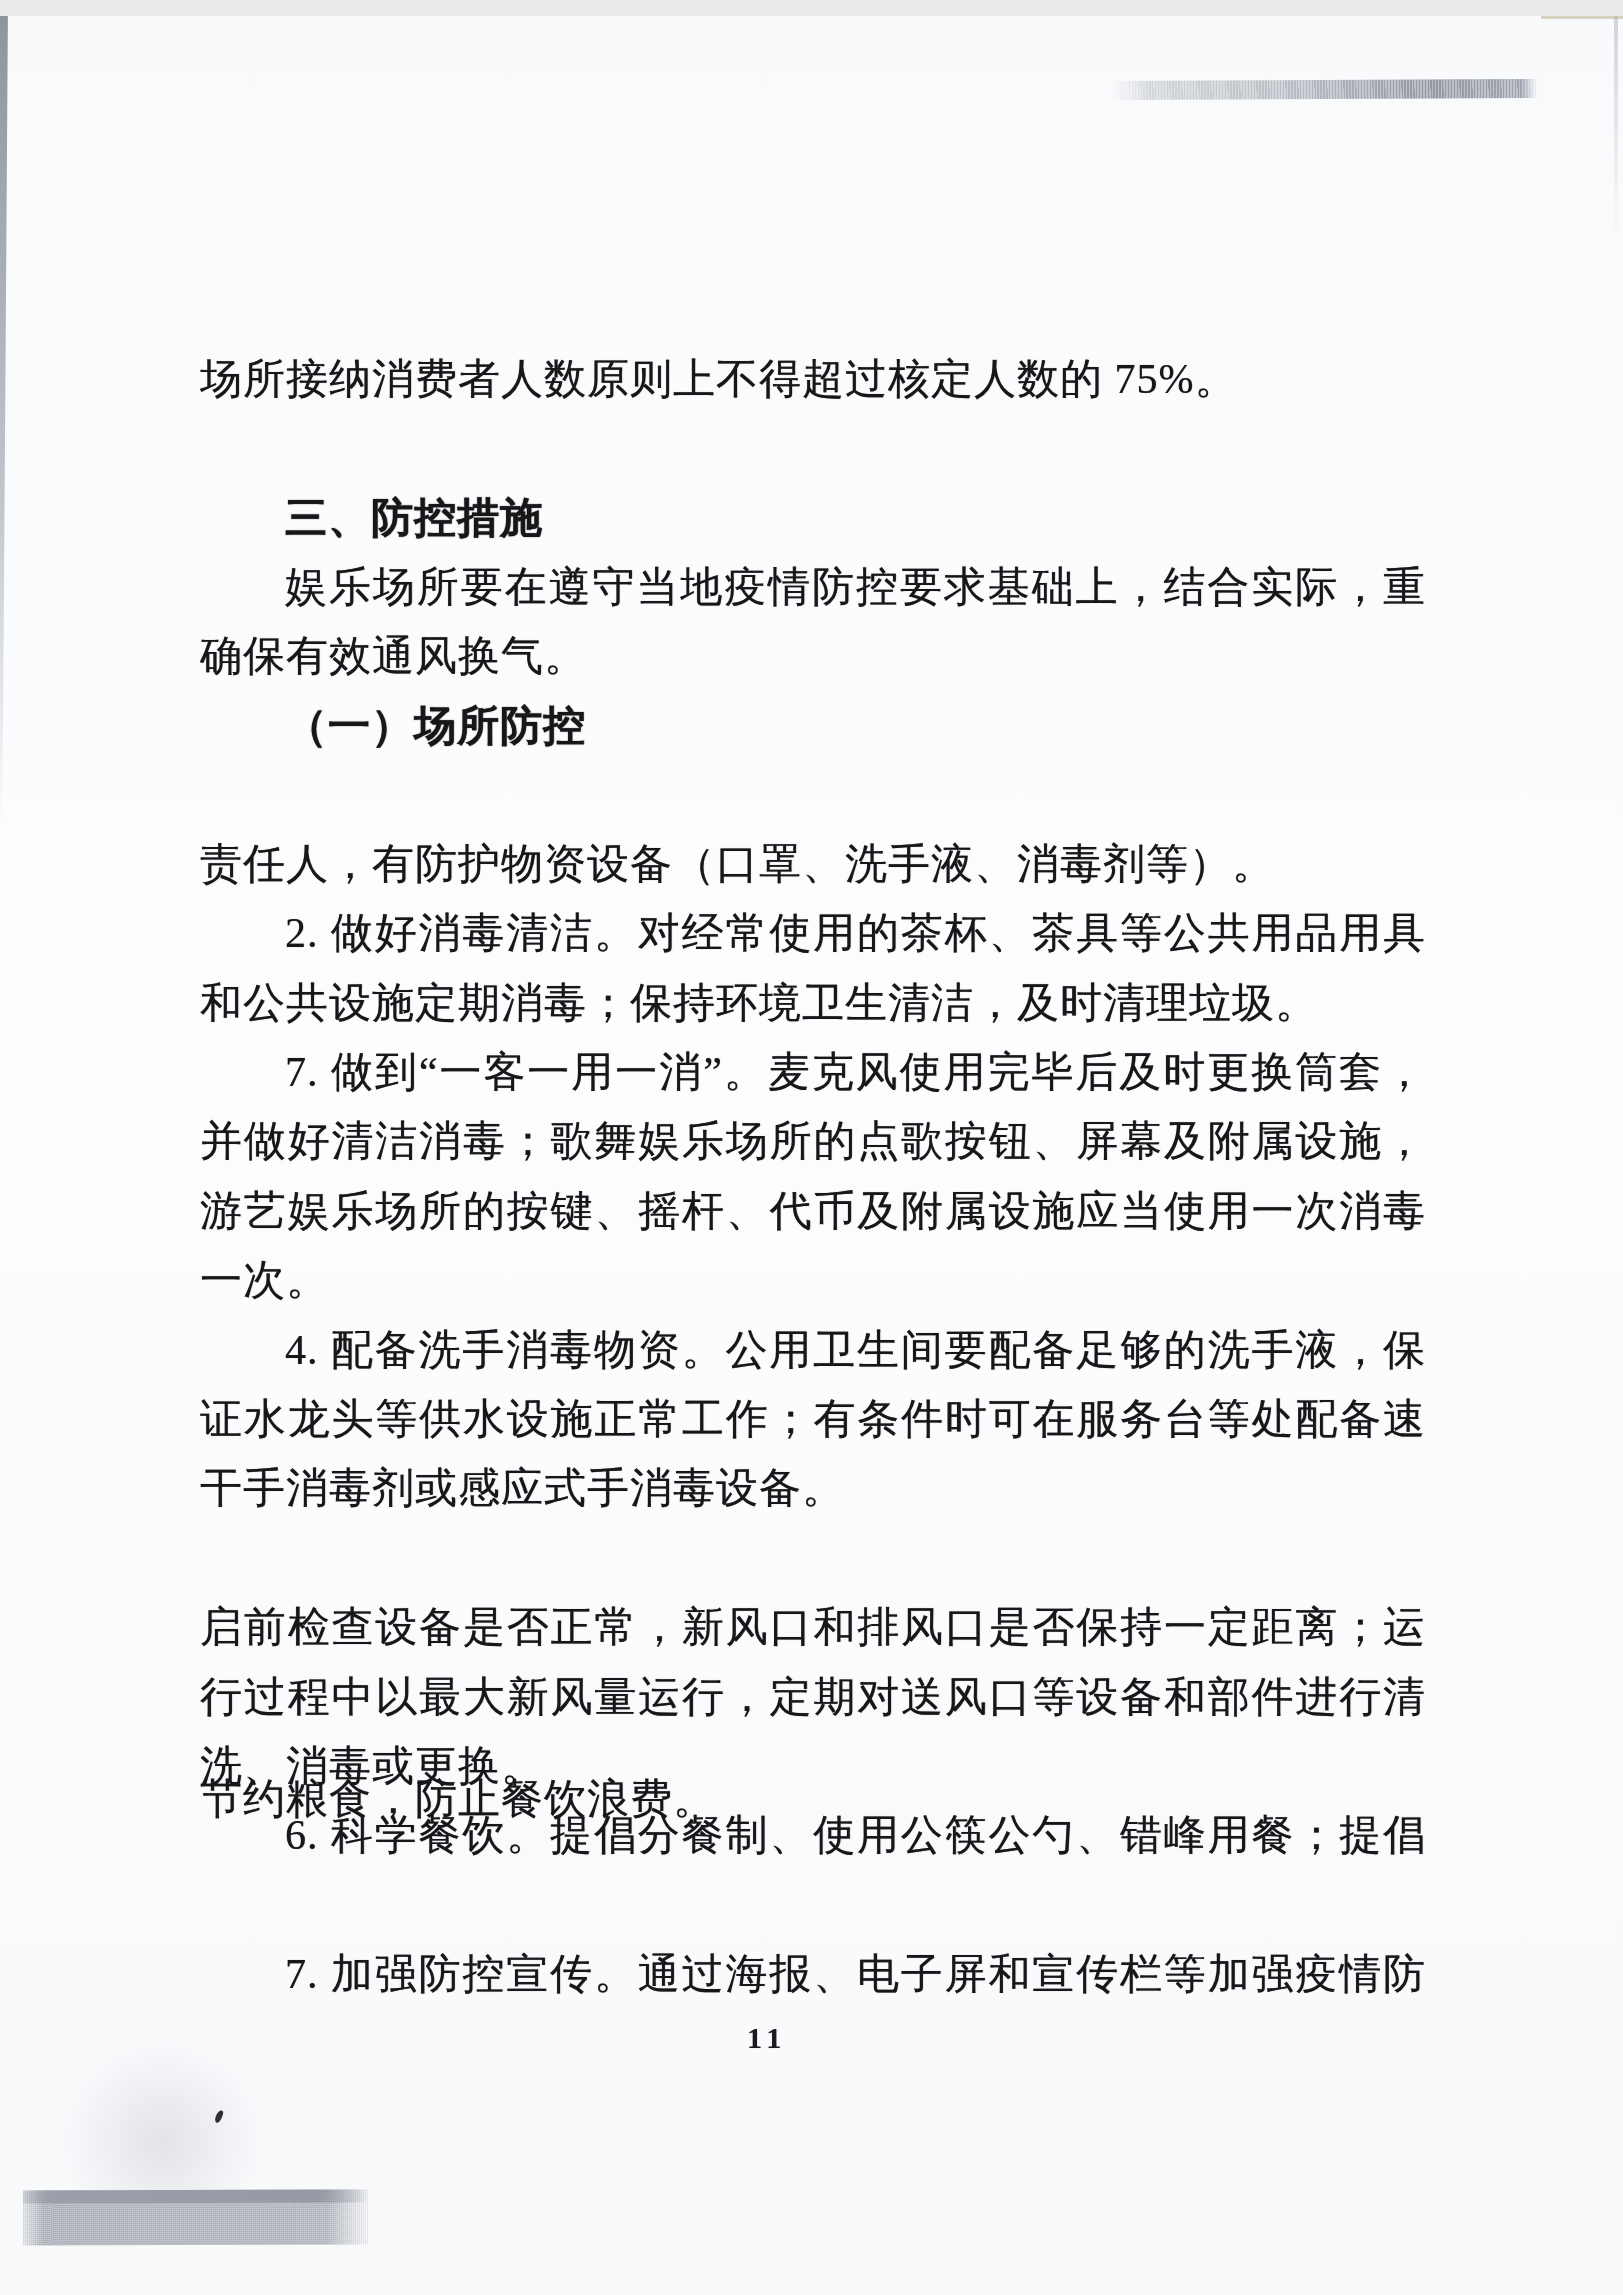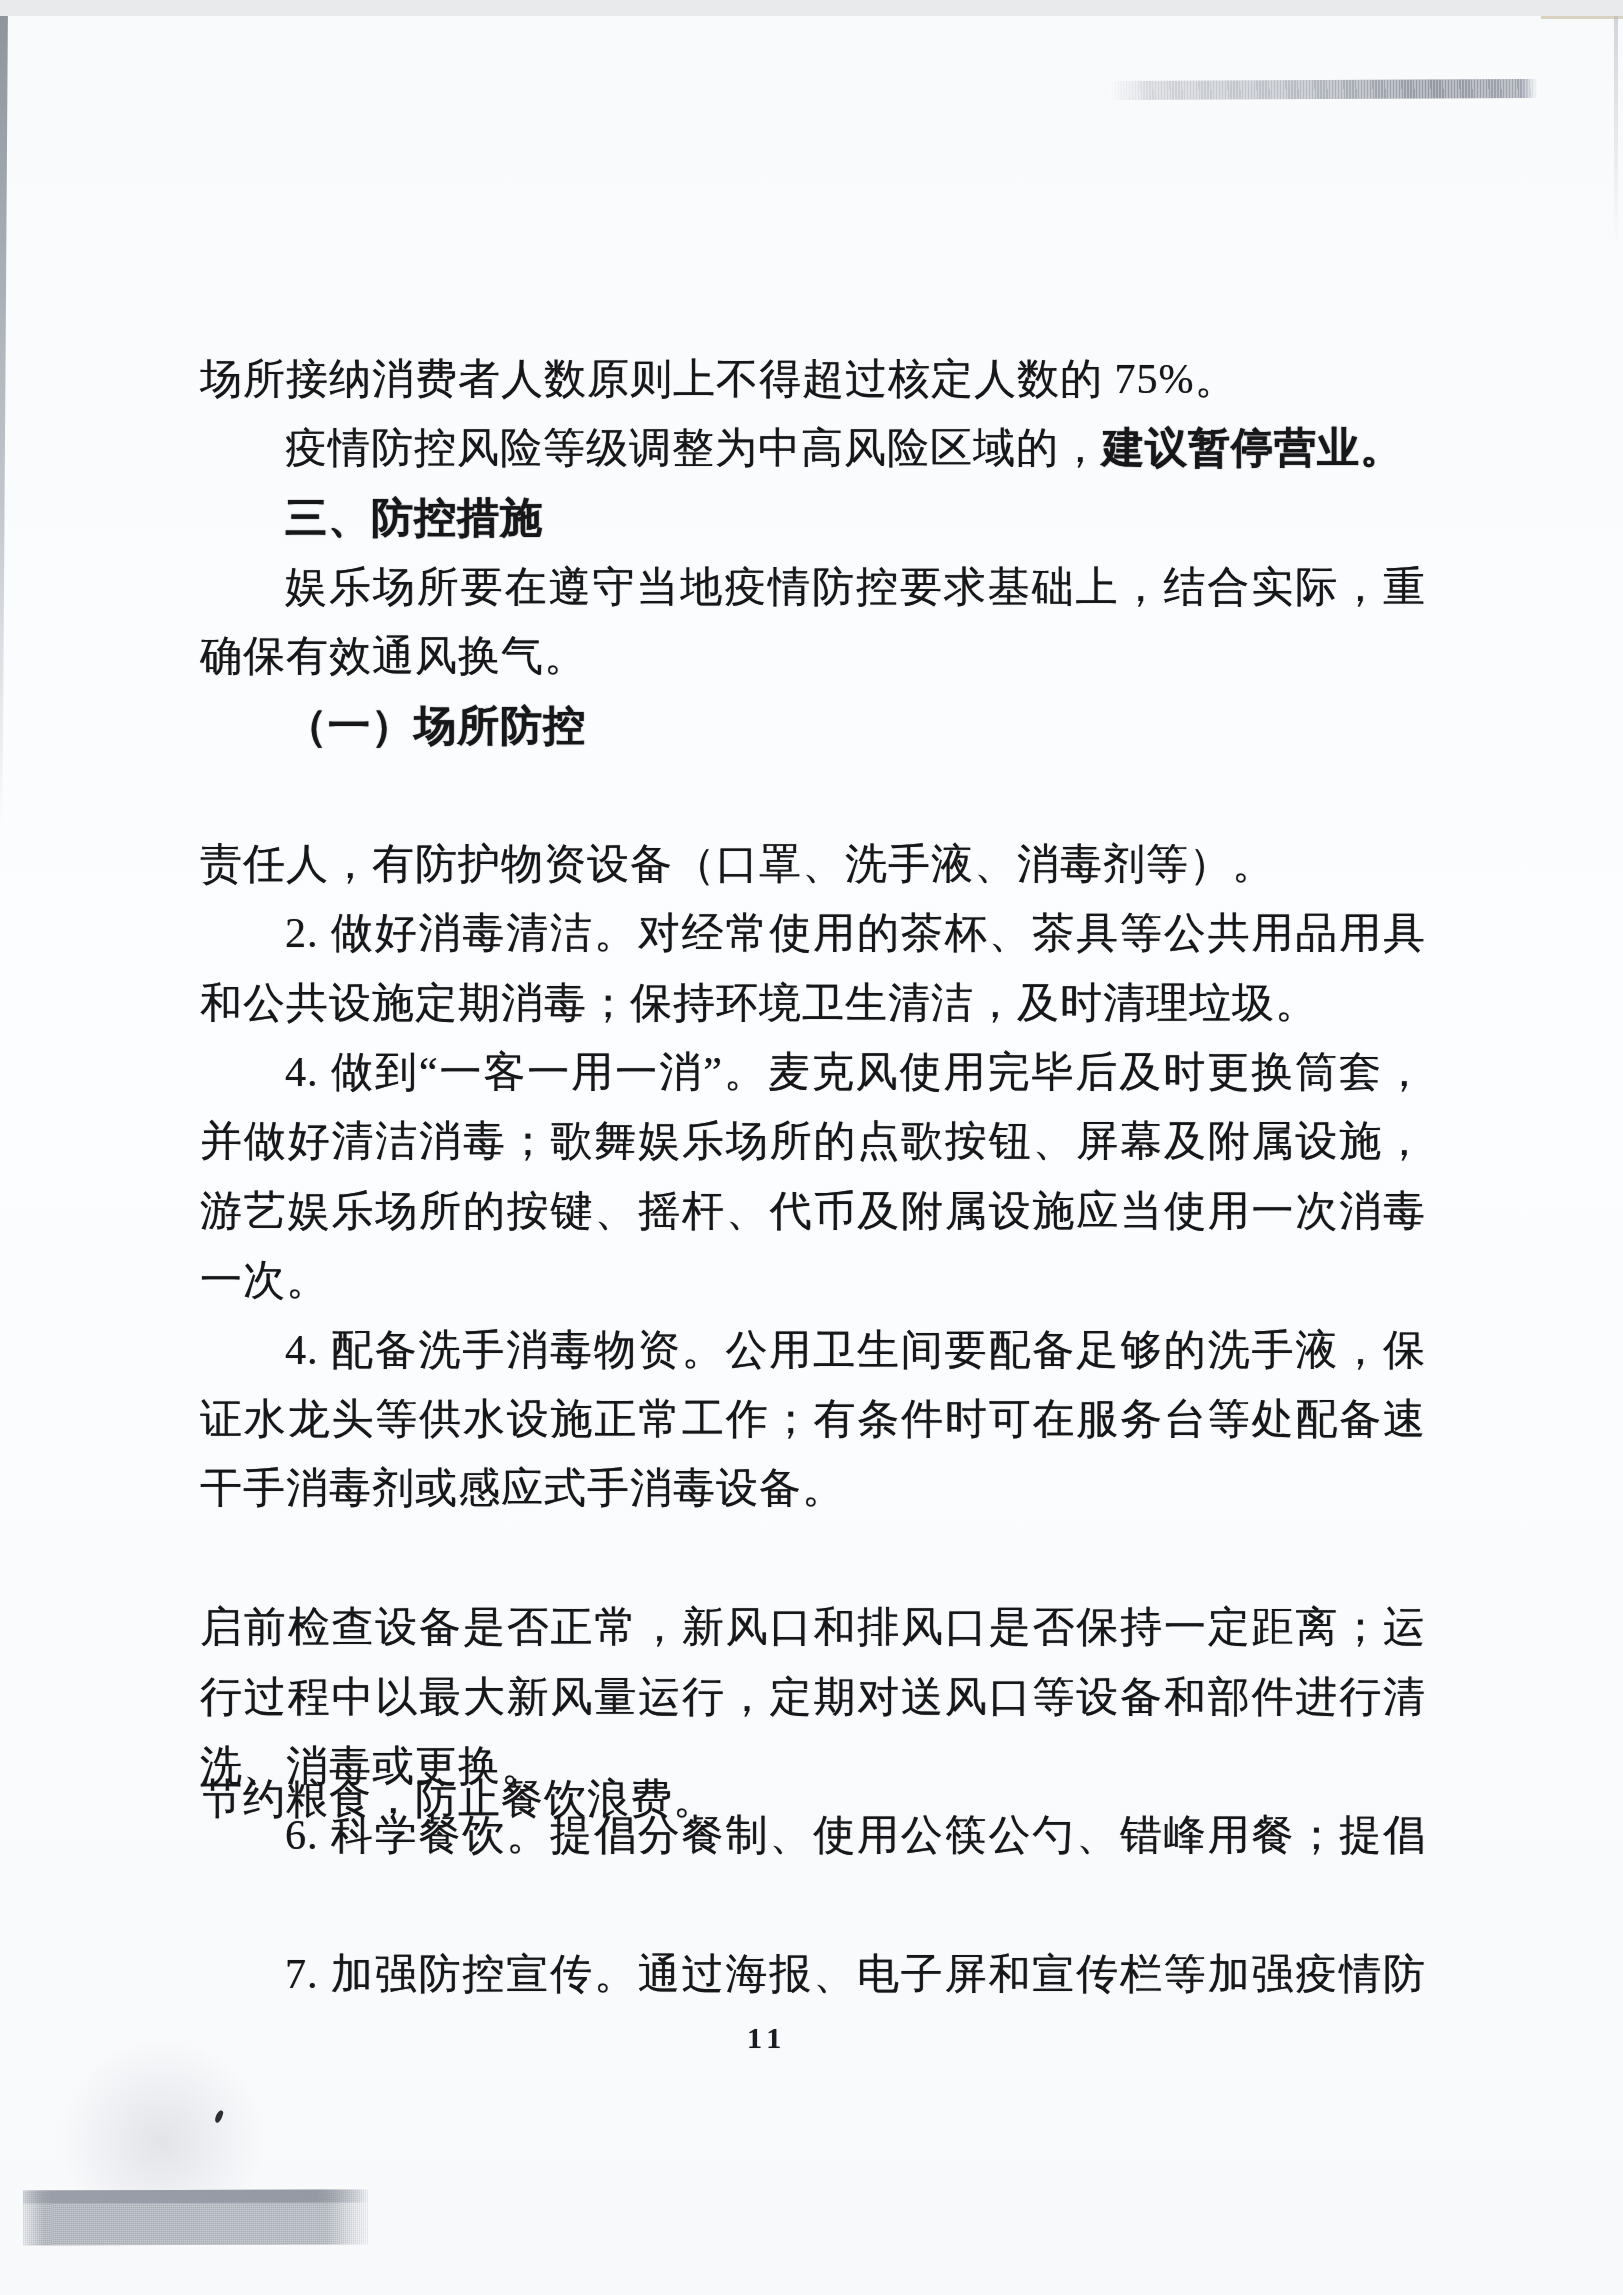--- a/index.html
+++ b/index.html
@@ -120,29 +120,28 @@
   <div class="blob-bottom-left"></div>
   <div class="band-bottom-left"></div>
   <div class="band-bottom-left-top"></div>
   <div class="speck"></div>
   <div class="edge-bottom"></div>
   <div class="edge-top-right-tan"></div>
   <div class="sliver-right"></div>
 
   <div id="text-layer">
       <div class="line" style="top: 336px;"><span class="seg">场所接纳消费者人数原则上不得超过核定人数的 75%。</span></div>
-      <div class="line indent" style="top: 405px;"><span class="seg">疫情防控风险等级调整为中高风险区域的，</span><span class="seg-bold">建议暂停营业。</span></div>
       <div class="line indent heading" style="top: 475px;"><span class="seg-bold">三、防控措施</span></div>
       <div class="line indent justify" style="top: 544px;"><span class="seg">娱乐场所要在遵守当地疫情防控要求基础上，结合实际，重</span></div>
       <div class="line" style="top: 613px;"><span class="seg">确保有效通风换气。</span></div>
       <div class="line indent heading" style="top: 683px;"><span class="seg-bold">（一）场所防控</span></div>
       <div class="line" style="top: 821px;"><span class="seg">责任人，有防护物资设备（口罩、洗手液、消毒剂等）。</span></div>
       <div class="line indent justify" style="top: 890px;"><span class="seg">2. 做好消毒清洁。对经常使用的茶杯、茶具等公共用品用具</span></div>
       <div class="line" style="top: 960px;"><span class="seg">和公共设施定期消毒；保持环境卫生清洁，及时清理垃圾。</span></div>
-      <div class="line indent justify" style="top: 1029px;"><span class="seg">4. 做到“一客一用一消”。麦克风使用完毕后及时更换筒套，</span></div>
+      <div class="line indent justify" style="top: 1029px;"><span class="seg">7. 做到“一客一用一消”。麦克风使用完毕后及时更换筒套，</span></div>
       <div class="line justify" style="top: 1098px;"><span class="seg">并做好清洁消毒；歌舞娱乐场所的点歌按钮、屏幕及附属设施，</span></div>
       <div class="line justify" style="top: 1168px;"><span class="seg">游艺娱乐场所的按键、摇杆、代币及附属设施应当使用一次消毒</span></div>
       <div class="line" style="top: 1237px;"><span class="seg">一次。</span></div>
       <div class="line indent justify" style="top: 1307px;"><span class="seg">4. 配备洗手消毒物资。公用卫生间要配备足够的洗手液，保</span></div>
       <div class="line justify" style="top: 1376px;"><span class="seg">证水龙头等供水设施正常工作；有条件时可在服务台等处配备速</span></div>
       <div class="line" style="top: 1445px;"><span class="seg">干手消毒剂或感应式手消毒设备。</span></div>
       <div class="line justify" style="top: 1584px;"><span class="seg">启前检查设备是否正常，新风口和排风口是否保持一定距离；运</span></div>
       <div class="line justify" style="top: 1654px;"><span class="seg">行过程中以最大新风量运行，定期对送风口等设备和部件进行清</span></div>
       <div class="line" style="top: 1723px;"><span class="seg">洗、消毒或更换。</span></div>
       <div class="line indent justify" style="top: 1792px;"><span class="seg">6. 科学餐饮。提倡分餐制、使用公筷公勺、错峰用餐；提倡</span></div>

